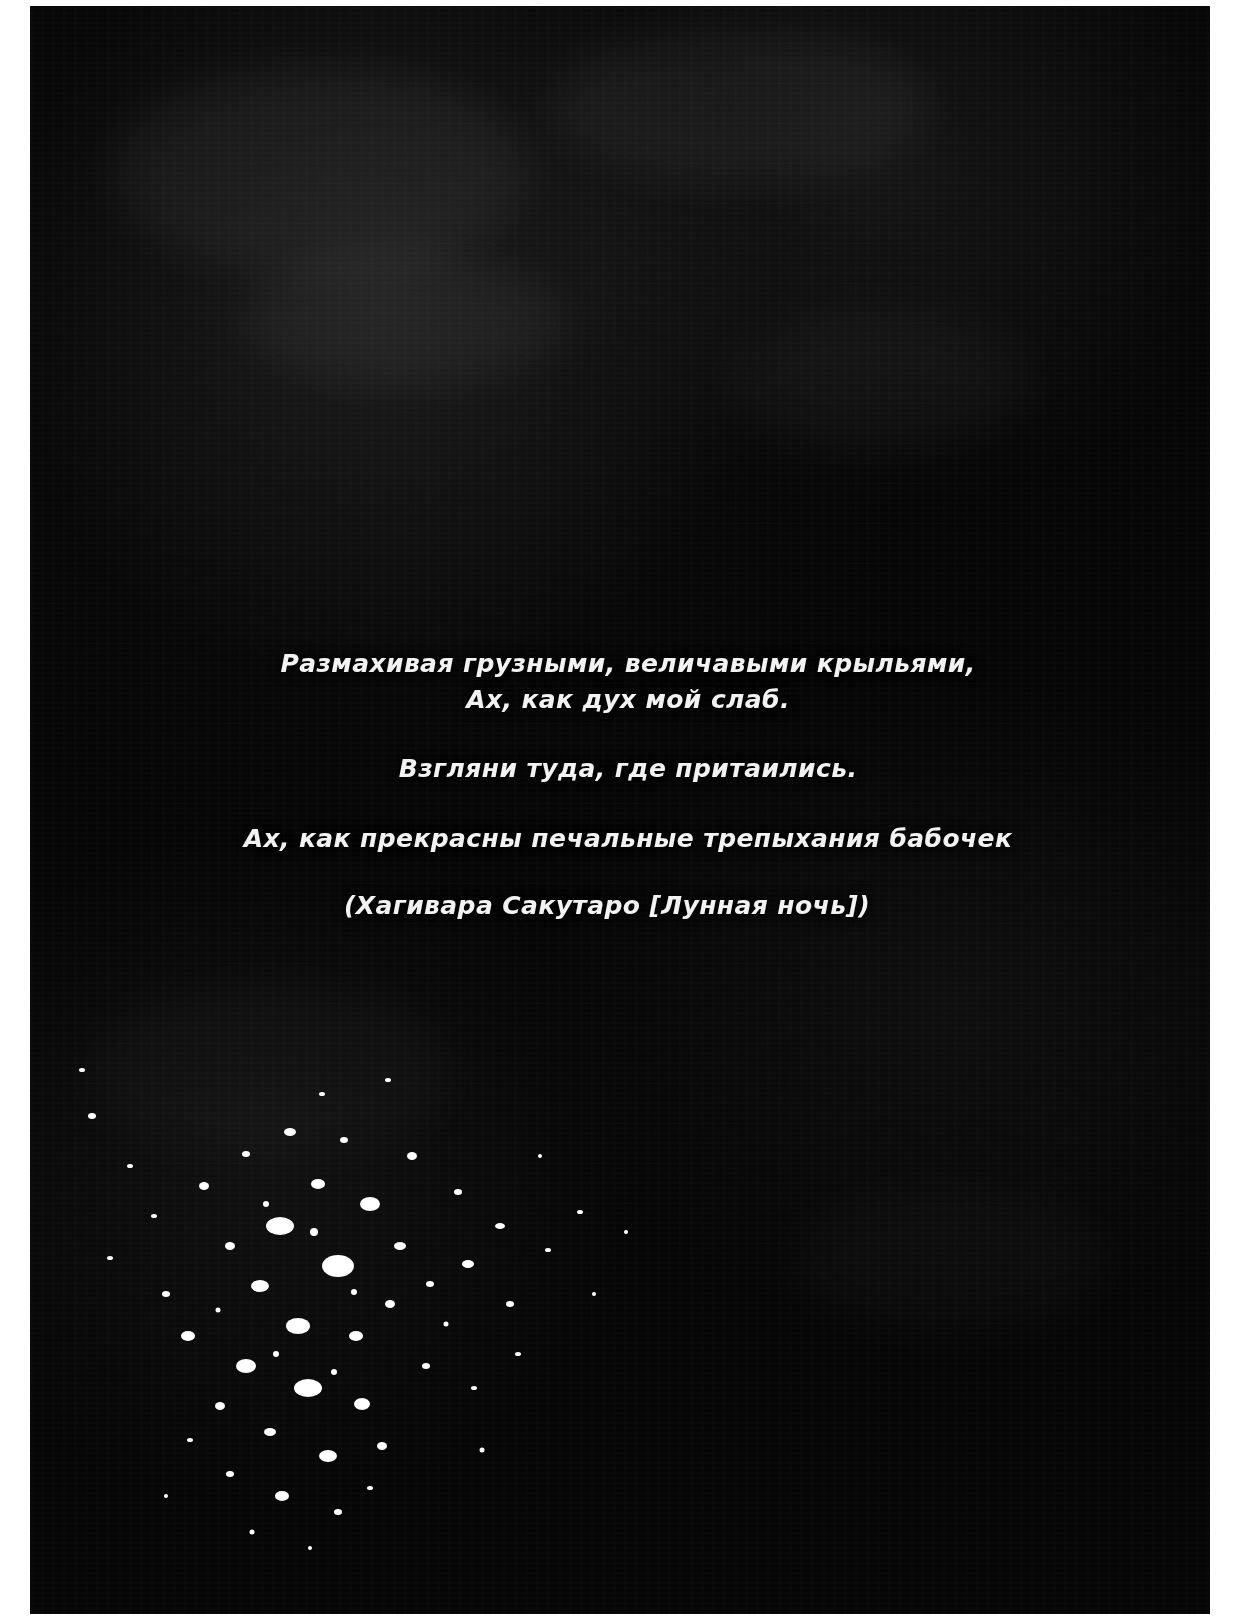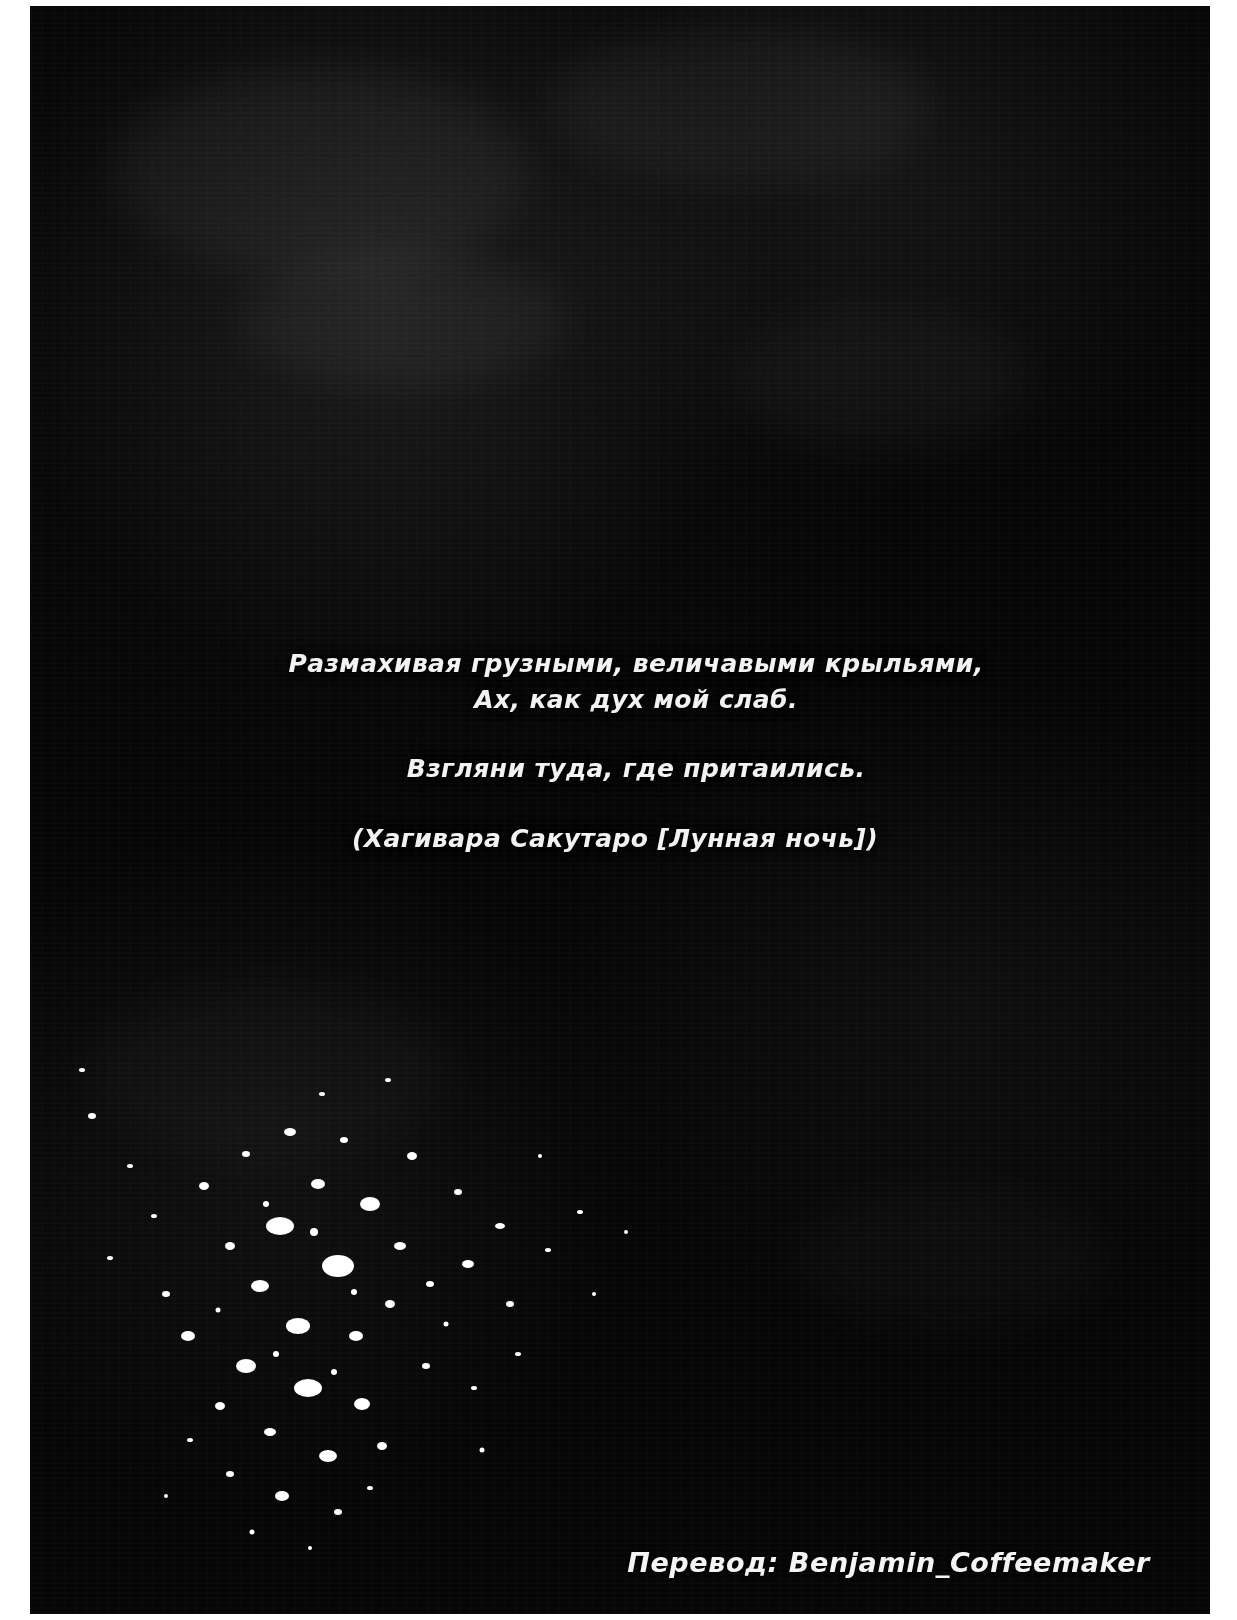--- a/index.html
+++ b/index.html
@@ -56,21 +56,21 @@
     top: 1030px;
     width: 600px;
     height: 520px;
     pointer-events: none;
   }
   .splatter svg { display: block; }
 
   
   .poem {
     position: absolute;
-    left: 16px;
+    left: 8px;
     top: 640px;
     width: 1180px;
     color: #f2f2f2;
     font-family: "DejaVu Sans", sans-serif;
     font-style: italic;
     font-weight: 700;
     font-size: 25px;
     letter-spacing: 0.4px;
     text-align: center;
     line-height: 1.42;
@@ -184,20 +184,20 @@
 
     <div class="poem">
       <div class="stanza">
         <span class="line">Размахивая грузными, величавыми крыльями,</span>
         <span class="line">Ах, как дух мой слаб.</span>
       </div>
       <div class="stanza">
         <span class="line">Взгляни туда, где притаились.</span>
       </div>
       <div class="stanza tight">
+        <span class="line">Ах, как прекрасны печальные трепыхания бабочек</span>
       </div>
       <div class="attribution">(Хагивара Сакутаро [Лунная ночь])</div>
     </div>
 
-    <div class="credit">Перевод: Benjamin_Coffeemaker</div>
   </div>
 
 </div>
 
 </body></html>

